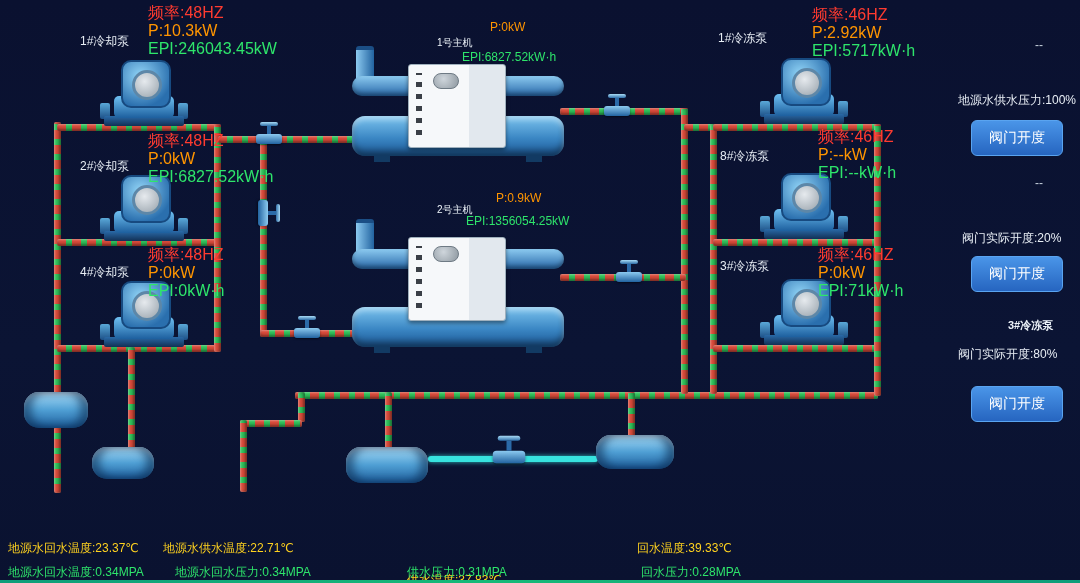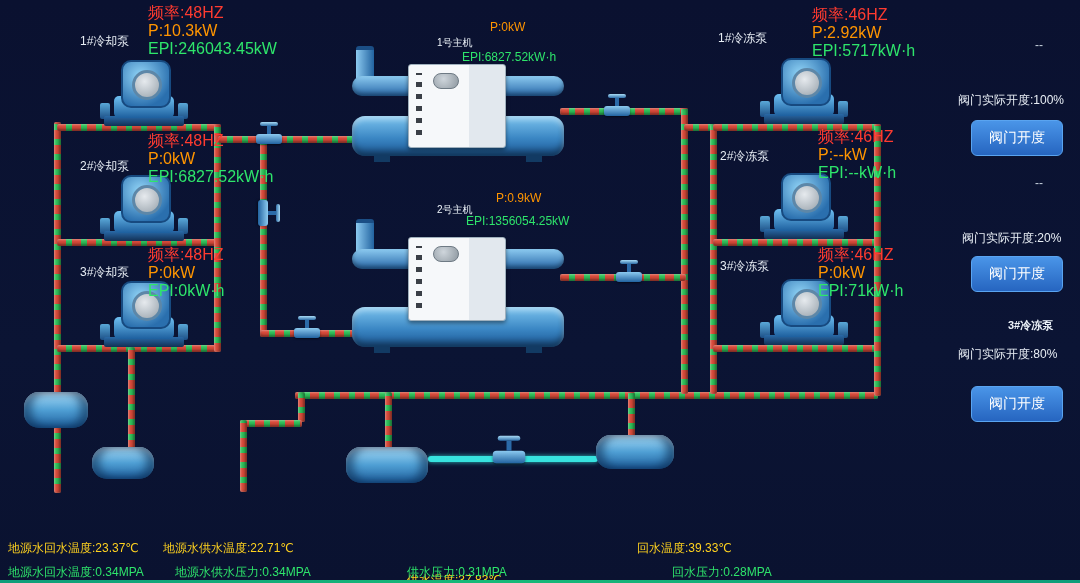--- a/index.html
+++ b/index.html
@@ -154,21 +154,21 @@
 
   <div class="pump" style="left:100px;top:281px">
     <div class="flange-l"></div>
       <div class="flange-r"></div>
     <div class="base"></div>
       <div class="pbody"></div>
     <div class="motor">
         <div class="face"></div>
       </div>
   </div>
-  <div class="t lbl" style="left:80px;top:264px">3#冷却泵</div>
+  <div class="t lbl" style="left:80px;top:264px">4#冷却泵</div>
   <div class="stats" style="left:148px;top:246px">
     <div class="red">频率:48HZ</div>
     <div class="orange">P:0kW</div>
     <div class="green">EPI:0kW·h</div>
   </div>
 
   <div class="chiller" style="left:352px;top:62px;height:100px">
     <div class="c-stub"></div>
     <div class="c-top"></div>
     <div class="c-body"></div>
@@ -216,21 +216,21 @@
 
   <div class="pump" style="left:760px;top:173px">
     <div class="flange-l"></div>
       <div class="flange-r"></div>
     <div class="base"></div>
       <div class="pbody"></div>
     <div class="motor">
         <div class="face"></div>
       </div>
   </div>
-  <div class="t lbl" style="left:720px;top:148px">2#冷冻泵</div>
+  <div class="t lbl" style="left:720px;top:148px">8#冷冻泵</div>
   <div class="stats" style="left:818px;top:128px">
     <div class="red">频率:46HZ</div>
     <div class="orange">P:--kW</div>
     <div class="green">EPI:--kW·h</div>
   </div>
 
   <div class="pump" style="left:760px;top:279px">
     <div class="flange-l"></div>
       <div class="flange-r"></div>
     <div class="base"></div>
@@ -240,37 +240,37 @@
       </div>
   </div>
   <div class="t lbl" style="left:720px;top:258px">3#冷冻泵</div>
   <div class="stats" style="left:818px;top:246px">
     <div class="red">频率:46HZ</div>
     <div class="orange">P:0kW</div>
     <div class="green">EPI:71kW·h</div>
   </div>
 
   <div class="t grey" style="left:1035px;top:38px">--</div>
-  <div class="t white" style="left:958px;top:92px">阀门实际开度:100%</div>
+  <div class="t white" style="left:958px;top:92px">地源水供水压力:100%</div>
   <button class="btn" style="left:971px;top:120px">阀门开度</button>
 
   <div class="t grey" style="left:1035px;top:176px">--</div>
   <div class="t white" style="left:962px;top:230px">阀门实际开度:20%</div>
   <button class="btn" style="left:971px;top:256px">阀门开度</button>
 
   <div class="t small-lbl" style="left:1008px;top:318px">3#冷冻泵</div>
   <div class="t white" style="left:958px;top:346px">阀门实际开度:80%</div>
   <button class="btn" style="left:971px;top:386px">阀门开度</button>
 
   <div class="t yellow" style="left:8px;top:540px">地源水回水温度:23.37℃</div>
   <div class="t green" style="left:8px;top:564px">地源水回水温度:0.34MPA</div>
 
   <div class="t yellow" style="left:163px;top:540px">地源水供水温度:22.71℃</div>
-  <div class="t green" style="left:175px;top:564px">地源水供水压力:0.34MPA</div>
+  <div class="t green" style="left:175px;top:564px">地源水回水压力:0.34MPA</div>
 
   <div class="t yellow" style="left:407px;top:572px">供水温度:37.83℃</div>
   <div class="t green" style="left:407px;top:564px">供水压力:0.31MPA</div>
 
   <div class="t yellow" style="left:637px;top:540px">回水温度:39.33℃</div>
-  <div class="t green" style="left:672px;top:564px">回水压力:0.28MPA</div>
+  <div class="t green" style="left:641px;top:564px">回水压力:0.28MPA</div>
 
   <div class="bottom-bar"></div>
 </div>
 
 </body></html>

